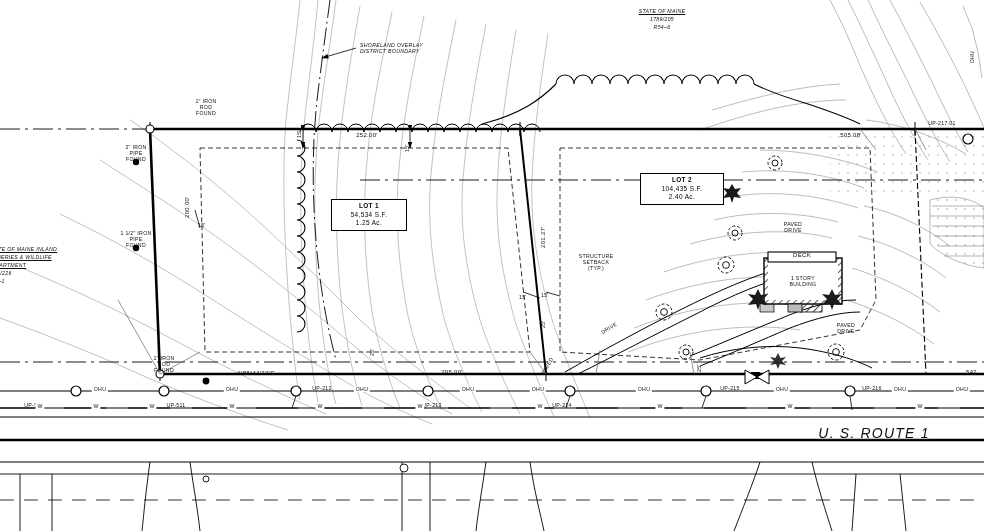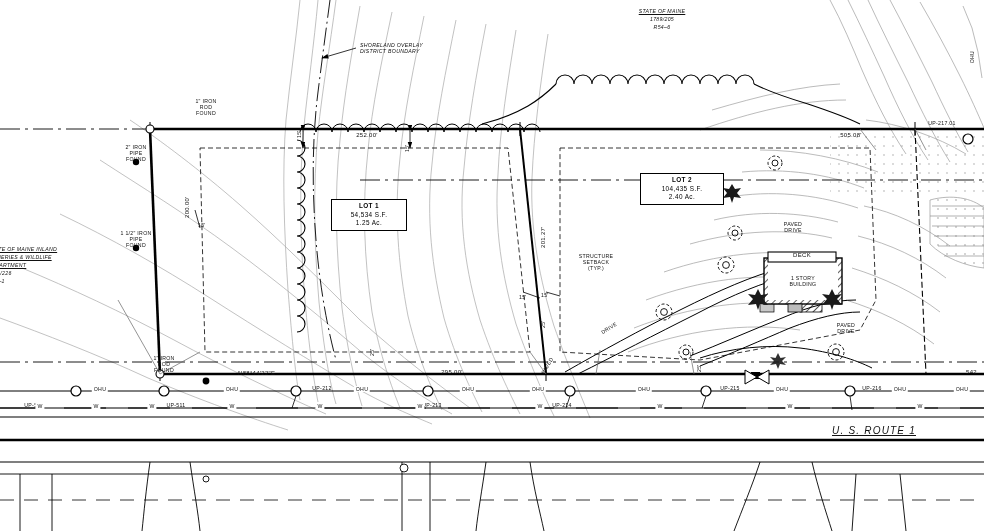--- a/index.html
+++ b/index.html
@@ -7,21 +7,21 @@
     width:984px;height:531px;overflow:hidden;position:relative;
     font-family:"Liberation Sans", sans-serif;
     color:#000;
   }
   #plat{position:absolute;left:0;top:0;width:984px;height:531px;}
   .lbl{position:absolute;font-family:"Liberation Sans",sans-serif;
        color:#111;white-space:pre;line-height:1.18;letter-spacing:.3px;}
   .ctr{text-align:center;transform:translateX(-50%);}
   .tiny{font-size:5.2px;}
   .xs{font-size:6px;}
-  .lg{font-size:10px;font-style:italic;letter-spacing:1.2px;}
+  .lg{font-size:14px;font-style:italic;letter-spacing:1.2px;}
   .ul{text-decoration:underline;}
   .it{font-style:italic;}
   .box{position:absolute;border:1px solid #000;background:#fff;
        text-align:center;padding:2px 4px;}
   .boxline{font-size:6.4px;line-height:1.35;letter-spacing:.4px;}
   .boxline.b{font-weight:bold;}
 </style>
 </head>
 <body>
 

